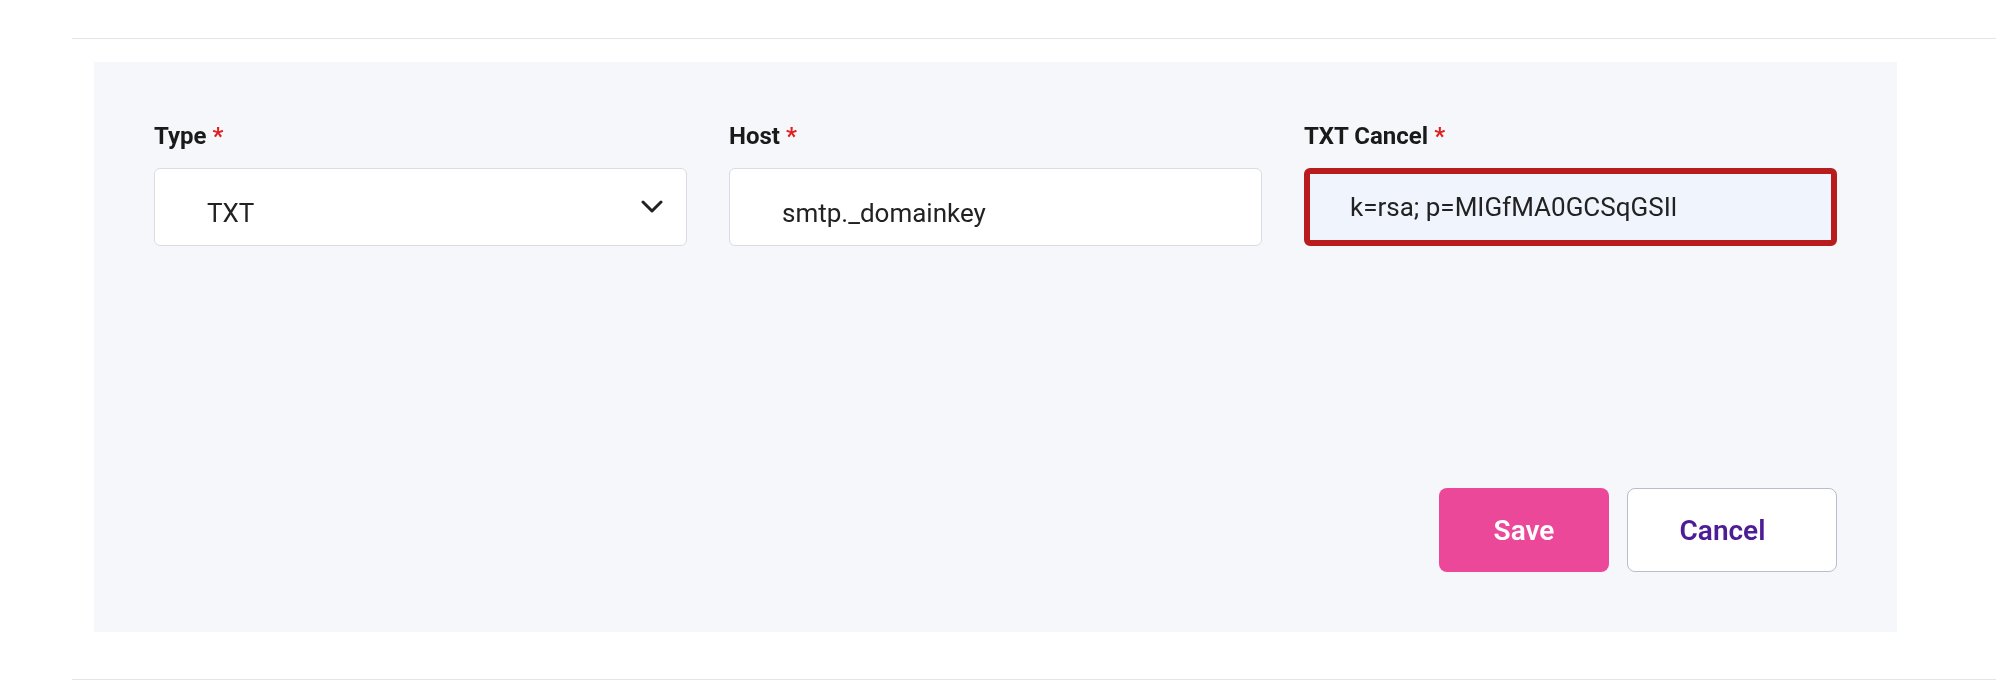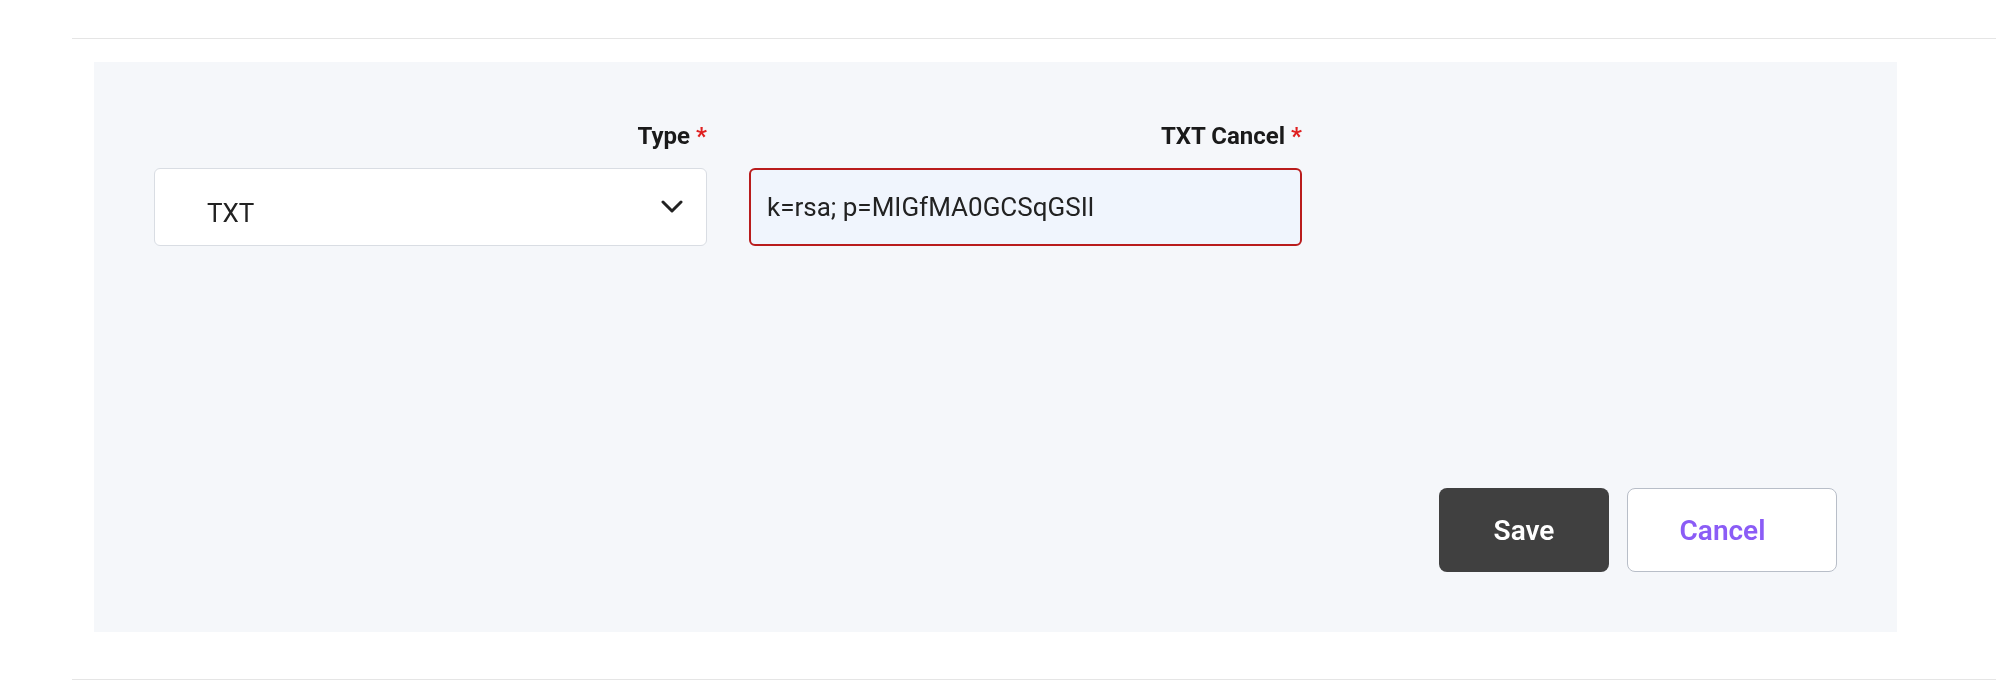--- a/index.html
+++ b/index.html
@@ -33,21 +33,20 @@
     }
     .row {
       display: flex;
       gap: 42px;
       margin-bottom: 55px;
     }
     .field {
       display: flex;
       flex-direction: column;
       width: 553px;
-      align-items: flex-end;
     }
     .field-label {
       font-size: 24px;
       font-weight: 700;
       color: #1a1a1a;
       margin-bottom: 18px;
     }
     .required {
       color: #e02020;
       margin-left: 6px;
@@ -67,23 +66,23 @@
       padding: 12px 48px 0 52px;
       font-family: inherit;
       outline: none;
     }
     .select-input {
       appearance: none;
       -webkit-appearance: none;
       cursor: pointer;
     }
     .txt-value-input {
-      border: 2px solid #b91c1c;
+      border: 6px solid #b91c1c;
       background: #f0f5fd;
-      padding: 0 20px 0 16px;
+      padding: 0 20px 0 40px;
       text-overflow: clip;
       white-space: nowrap;
       overflow: hidden;
     }
     .chevron {
       position: absolute;
       right: 24px;
       top: 50%;
       transform: translateY(-50%);
       pointer-events: none;
@@ -106,29 +105,29 @@
       font-size: 28px;
       font-weight: 600;
       border-radius: 8px;
       cursor: pointer;
       font-family: inherit;
       display: flex;
       align-items: center;
       justify-content: center;
     }
     .btn-primary {
-      background: #404040;
+      background: #ec4899;
       color: #ffffff;
       border: none;
       min-width: 170px;
       text-align: center;
     }
     .btn-secondary {
       background: #ffffff;
-      color: #8b5cf6;
+      color: #4c1d95;
       border: 1px solid #b8bec8;
       min-width: 210px;
       padding-left: 21px;
     }
     .bottom-border {
       position: absolute;
       bottom: 4px;
       left: 72px;
       right: 0;
       height: 1px;
@@ -151,20 +150,28 @@
       <div class="input-wrap">
         <input type="text" class="select-input" readonly="" value="TXT" style="">
         <span class="chevron">
           <svg viewBox="0 0 22 14">
               <path d="M2 2 L11 11 L20 2" stroke="#222" stroke-width="3" fill="none" stroke-linecap="round" stroke-linejoin="round"></path>
             </svg>
         </span>
       </div>
     </div>
 
+    <div class="field">
+      <div class="field-label">
+        <span>Host</span><span class="required">*</span>
+      </div>
+      <div class="input-wrap">
+        <input type="text" class="text-input" value="smtp._domainkey" style="">
+      </div>
+    </div>
 
     <div class="field">
       <div class="field-label">
         <span>TXT Cancel</span><span class="required">*</span>
       </div>
       <div class="input-wrap">
         <input type="text" class="text-input txt-value-input" value="k=rsa; p=MIGfMA0GCSqGSIl" style="">
       </div>
     </div>
 

